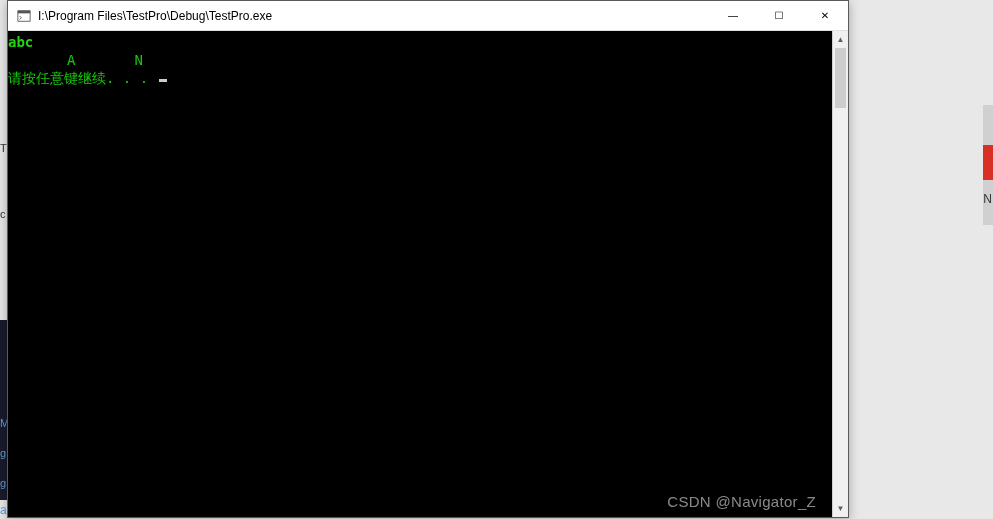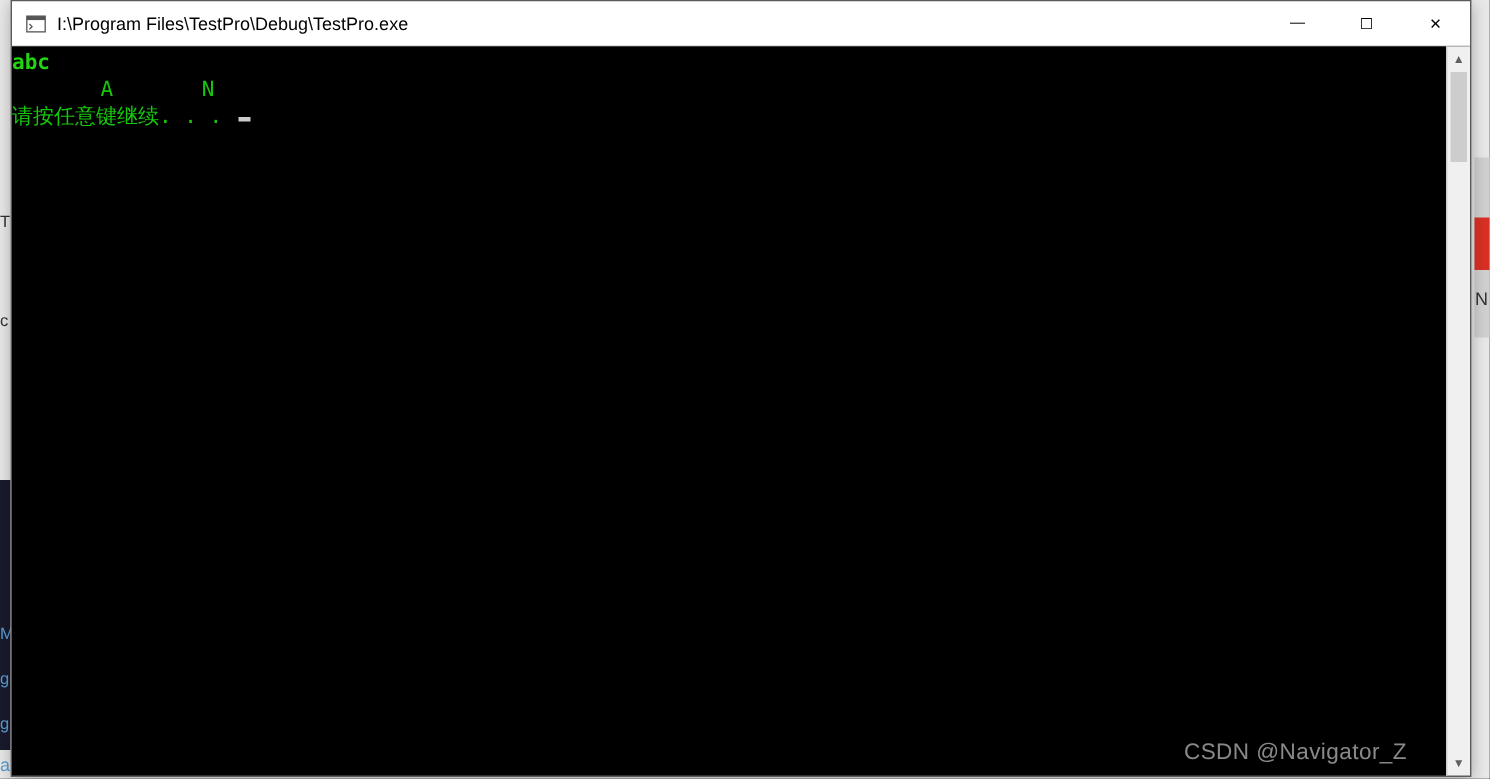--- a/index.html
+++ b/index.html
@@ -62,21 +62,21 @@
       position: absolute;
       right: 1px;
       top: 192px;
       color: #333;
       font-size: 12px;
     }
     .window {
       position: absolute;
       top: 0;
       left: 7px;
-      width: 974px;
+      width: 842px;
       height: 518px;
       background: #ffffff;
       border: 1px solid #5a5a5a;
       box-shadow: 0 2px 10px rgba(0,0,0,0.3);
       display: flex;
       flex-direction: column;
     }
     .titlebar {
       height: 30px;
       background: #ffffff;
@@ -176,21 +176,21 @@
       align-items: center;
       justify-content: center;
       font-size: 8px;
       color: #606060;
     }
     .scrollbar-arrow.up { top: 0; }
     .scrollbar-arrow.down { bottom: 0; }
     .watermark {
       position: absolute;
       bottom: 6px;
-      right: 26px;
+      right: 16px;
       color: rgba(210, 210, 210, 0.65);
       font-size: 15px;
       font-family: Arial, sans-serif;
       letter-spacing: 0.3px;
       pointer-events: none;
     }
   </style>
 </head>
 <body>
 

